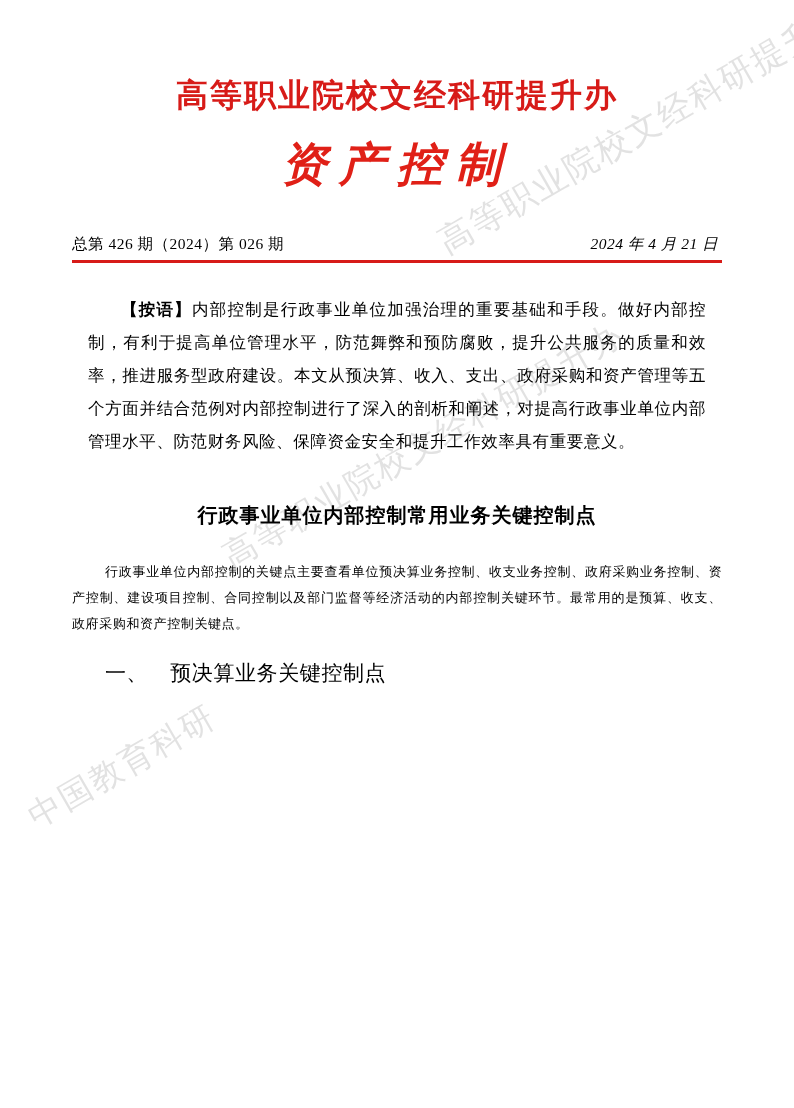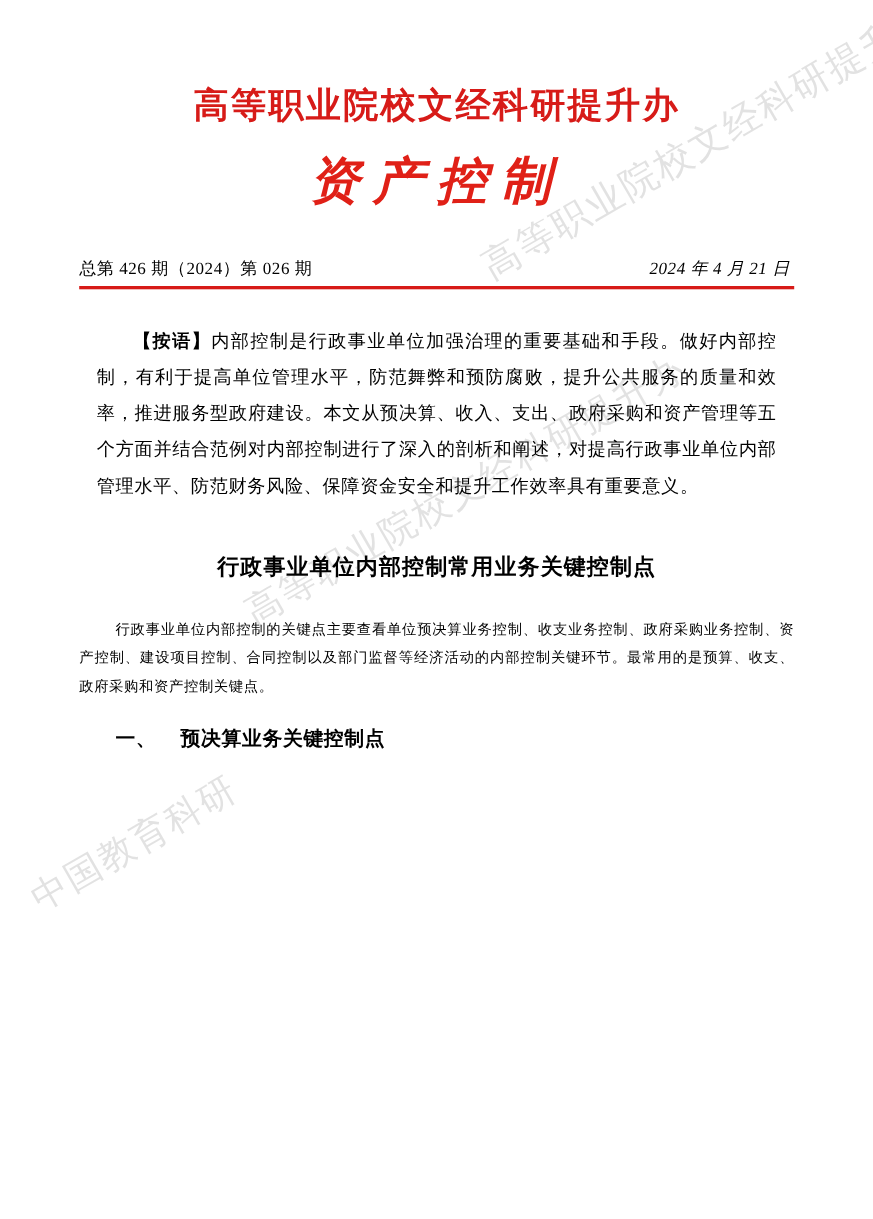--- a/index.html
+++ b/index.html
@@ -144,22 +144,22 @@
     font-size: 13px;
     line-height: 2.0;
     text-align: justify;
     text-justify: inter-ideograph;
     text-indent: 33px;
     letter-spacing: 0.6px;
   }
 
   .list-item {
     margin-top: 22px;
-    font-size: 18px;
-    font-weight: bold;
+    font-size: 21px;
+    font-weight: normal;
     letter-spacing: 0.6px;
     padding-left: 33px;
   }
   .list-item .num {
     margin-right: 22px;
   }
 </style>
 </head>
 <body>
 

